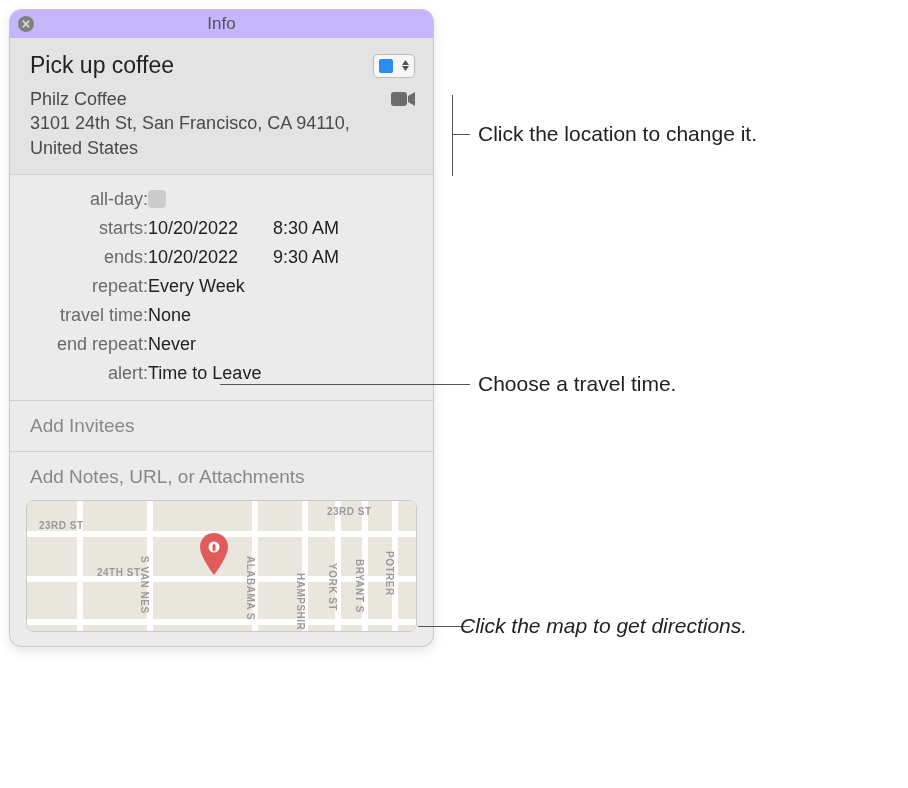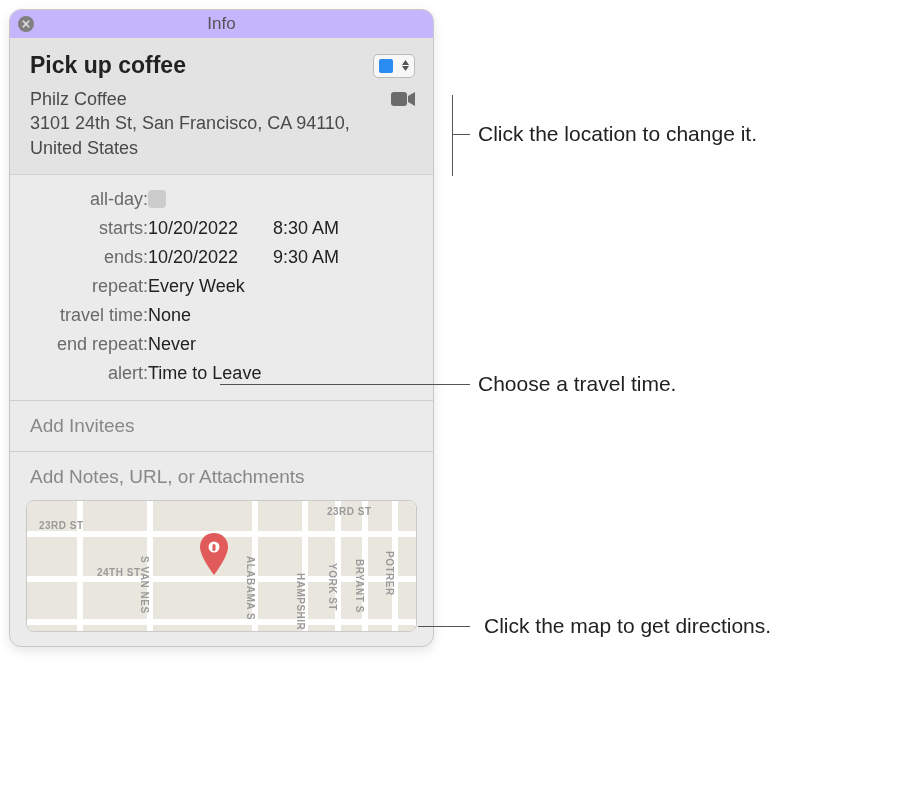--- a/index.html
+++ b/index.html
@@ -55,21 +55,21 @@
       border-bottom: 1px solid #d0d0d0;
     }
     .title-row {
       display: flex;
       justify-content: space-between;
       align-items: center;
       margin-bottom: 8px;
     }
     .event-title {
       font-size: 23px;
-      font-weight: 700;
+      font-weight: 400;
       color: #222;
     }
     .calendar-picker {
       width: 42px;
       height: 24px;
       background: #f7f7f7;
       border: 1px solid #bbb;
       border-radius: 5px;
       display: flex;
       align-items: center;
@@ -311,13 +311,13 @@
 <div class="callout-tick" style="left:452px; top:95px; height:16px;"></div>
 <div class="callout-tick" style="left:452px; top:160px; height:16px;"></div>
 <div class="callout-line" style="left:452px; top:103px; width:1px; height:66px;"></div>
 <div class="callout-line" style="left:452px; top:134px; width:18px;"></div>
 <div class="callout" style="left:478px; top:122px;">Click the location to change it.</div>
 
 <div class="callout-line" style="left:220px; top:384px; width:250px;"></div>
 <div class="callout" style="left:478px; top:372px;">Choose a travel time.</div>
 
 <div class="callout-line" style="left:418px; top:626px; width:52px;"></div>
-<div class="callout" style="left:484px; top:614px;">Click the map to get directions.</div>
+<div class="callout" style="left:460px; top:614px;font-style:italic;">Click the map to get directions.</div>
 
 </body></html>

